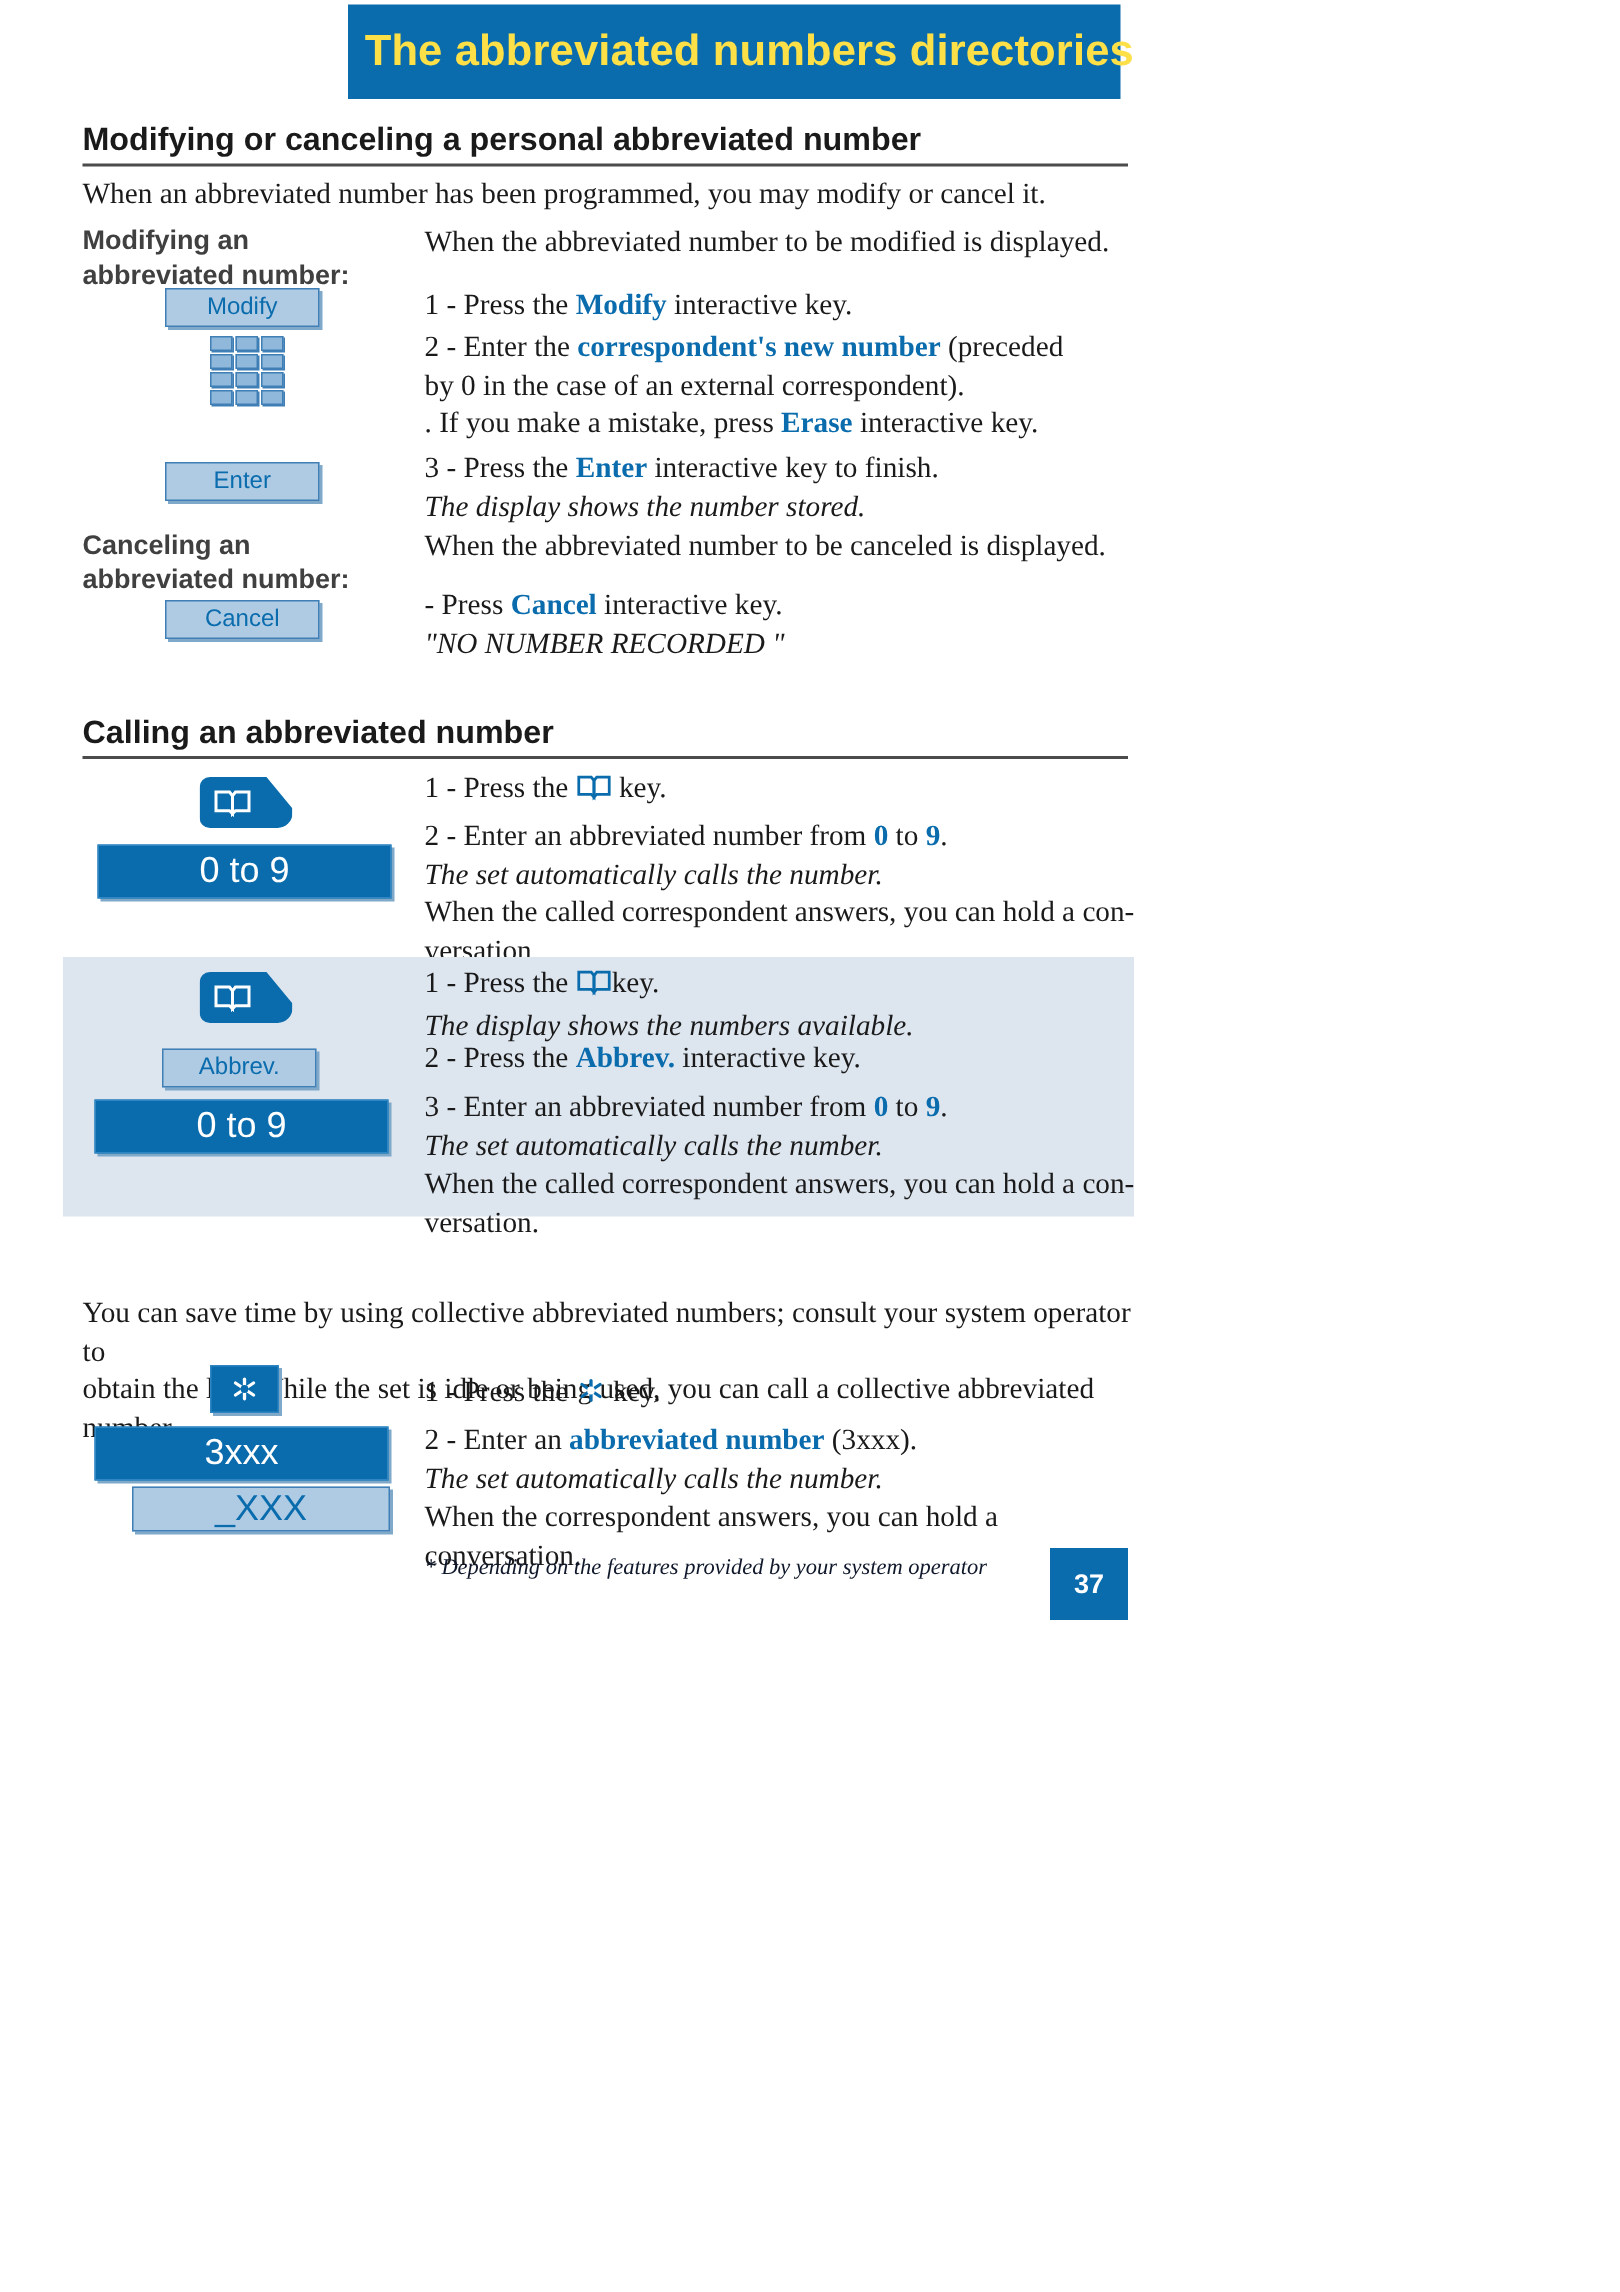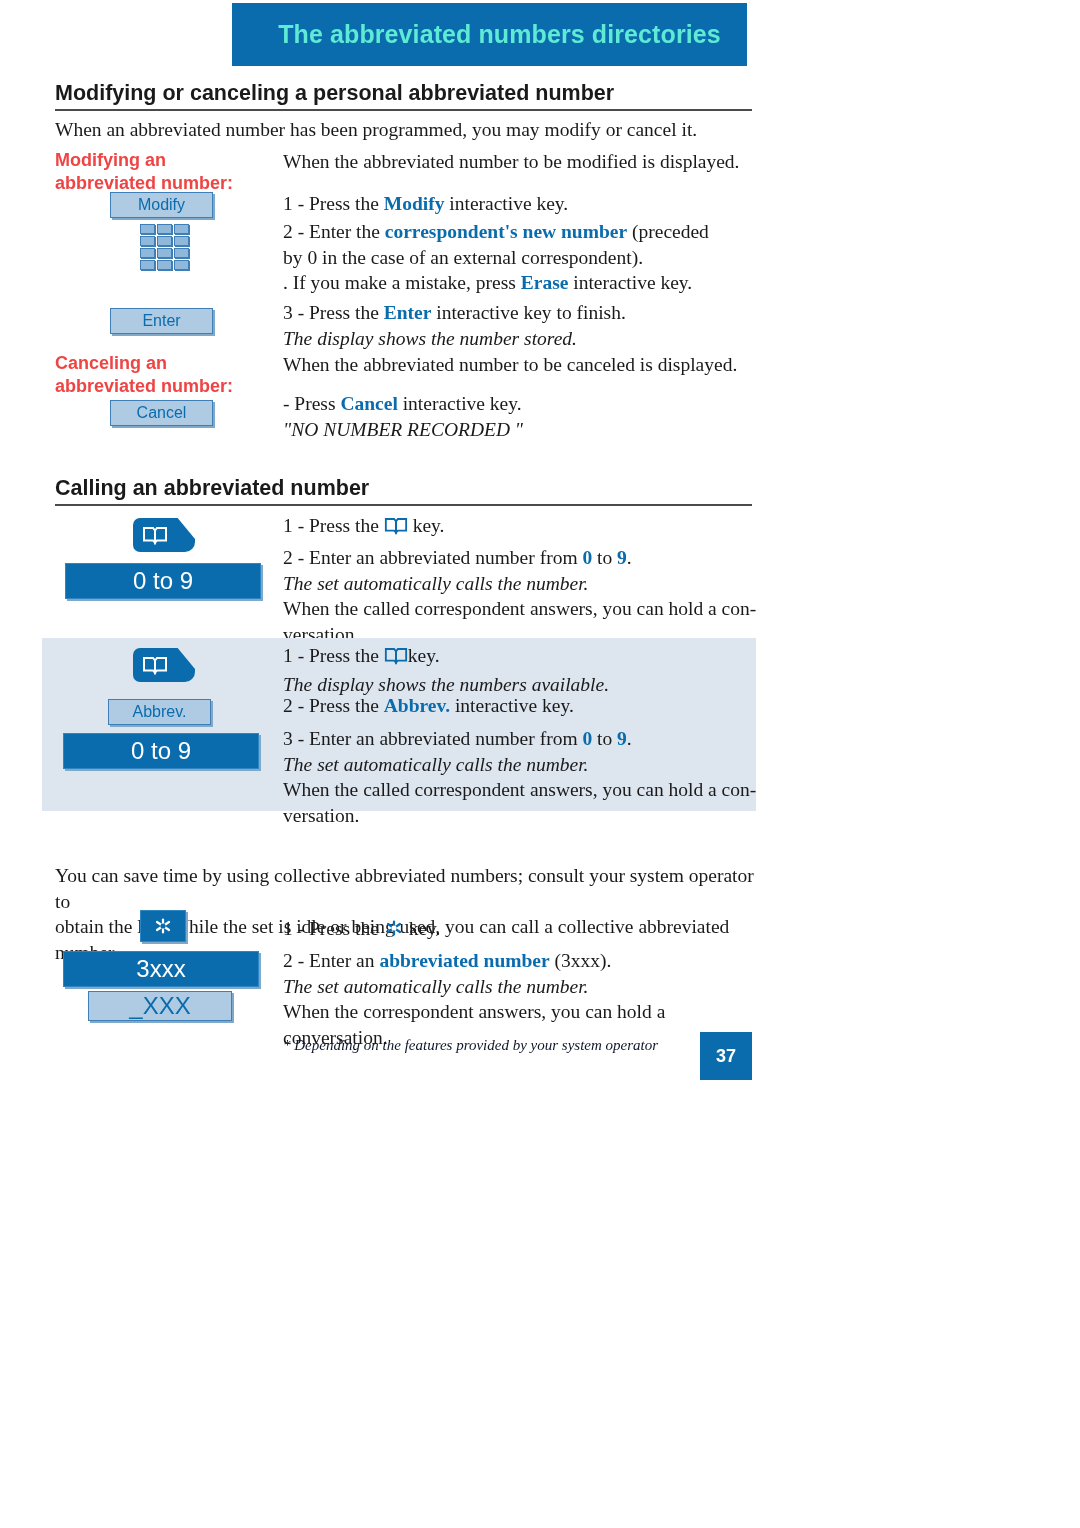--- a/index.html
+++ b/index.html
@@ -30,22 +30,22 @@
     width: 515px;
     height: 63px;
     background: #0a6cad;
     display: flex;
     align-items: center;
     justify-content: center;
   }
   .header-banner-title {
     font-family: "Liberation Sans", sans-serif;
     font-weight: bold;
-    font-size: 25px;
-    color: #5eead4;
+    font-size: 29px;
+    color: #fde047;
     letter-spacing: 0.1px;
     white-space: nowrap;
     margin-left: 20px;
   }
 
   
   .section {
     position: absolute;
     left: 55px;
     width: 697px;
@@ -75,21 +75,21 @@
   .italic { font-style: italic; }
   .blue-bold {
     color: #0a6cad;
     font-weight: bold;
   }
   .blue-plain { color: #0a6cad; font-weight: bold; }
   .sub-head {
     font-family: "Liberation Sans", sans-serif;
     font-weight: bold;
     font-size: 18px;
-    color: #ef4444;
+    color: #404040;
     line-height: 1.28;
   }
 
   
   .softkey {
     box-sizing: border-box;
     background: #afcbe4;
     border: 1px solid #3f7fb5;
     box-shadow: 2px 2px 0 #7fa8c9;
     color: #0a6cad;
@@ -381,21 +381,21 @@
       <circle cx="10" cy="10" r="2.6" fill="#0a6cad"></circle>
     </svg>
   </div>
 
   <div class="abs bigkey" style="left:63px; top:951px; width:196px;">
     <span>3xxx</span>
   </div>
 
   <div class="abs body-text" style="left:52px; top:995px;margin-left:48px;">or</div>
 
-  <div class="abs lightbig" style="left:88px; top:991px; width:144px;">
+  <div class="abs lightbig" style="left:88px; top:991px; width:172px;">
     <span>_XXX</span>
   </div>
 
   <div class="abs body-text" style="left:283px; top:916px; width:480px;">
     <span>1 - Press the </span><span class="inline-icon">
       <svg width="20" height="20" viewBox="0 0 20 20">
         <g stroke="#0a6cad" stroke-width="2.2" stroke-linecap="round">
           <line x1="10" y1="3.5" x2="10" y2="16.5"></line>
           <line x1="4" y1="6" x2="16" y2="14"></line>
           <line x1="16" y1="6" x2="4" y2="14"></line>

